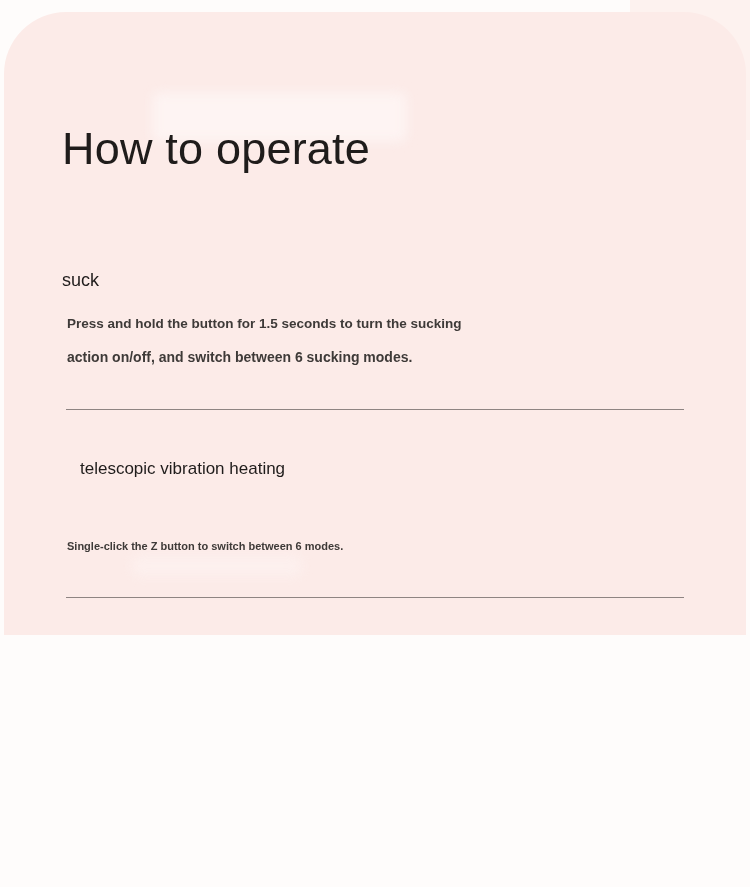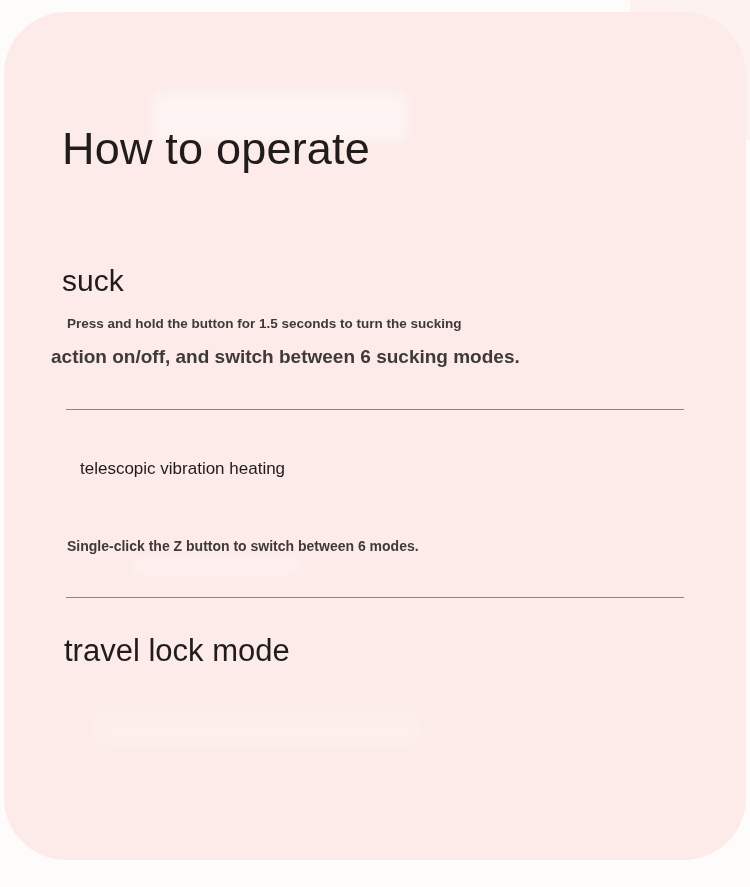--- a/index.html
+++ b/index.html
@@ -4,21 +4,21 @@
 <style>
   html, body {
     margin: 0;
     padding: 0;
     background: #fefcfb;
     font-family: "Liberation Sans", sans-serif;
   }
   .page {
     position: relative;
     width: 750px;
-    height: 887px;
+    height: 635px;
     background: var(--page-background, #fefcfb);
     overflow: hidden;
   }
   
   .page::before {
     content: "";
     position: absolute;
     right: 0; top: 0;
     width: 120px; height: 140px;
     background: #fdf2ef;
@@ -52,21 +52,21 @@
     line-height: 45px;
     font-weight: 500;
     letter-spacing: 0.2px;
     color: var(--heading-text, #1f1c1b);
   }
   .h-suck {
     position: absolute;
     left: 58px;
     top: 255px;
     margin: 0;
-    font-size: 30px;
+    font-size: 18px;
     line-height: 27px;
     font-weight: 500;
     color: var(--heading-text, #1f1c1b);
   }
   .h-tvh {
     position: absolute;
     left: 76px;
     top: 447px;
     margin: 0;
     font-size: 17px;
@@ -85,23 +85,23 @@
     color: var(--heading-text, #1f1c1b);
   }
   .body-line {
     position: absolute;
     margin: 0;
     color: var(--body-text, #3e3a38);
     font-weight: 700;
     white-space: nowrap;
   }
   .b1a { left: 63px; top: 304px; font-size: 13.5px; line-height: 16px; }
-  .b1b { left: 47px; top: 337px; font-size: 19px; line-height: 16px; }
+  .b1b { left: 63px; top: 337px; font-size: 14px; line-height: 16px; }
   .b2a { left: 63px; top: 492px; font-size: 11.5px; line-height: 14px; }
-  .b2b { left: 63px; top: 527px; font-size: 14px; line-height: 14px; }
+  .b2b { left: 63px; top: 527px; font-size: 11px; line-height: 14px; }
   .b3a { left: 62px; top: 678px; font-size: 13px;   line-height: 16px; }
 
   .divider {
     position: absolute;
     left: 62px;
     width: 618px;
     height: 1px;
     border: none;
     margin: 0;
     background: var(--divider, #8e8482);

